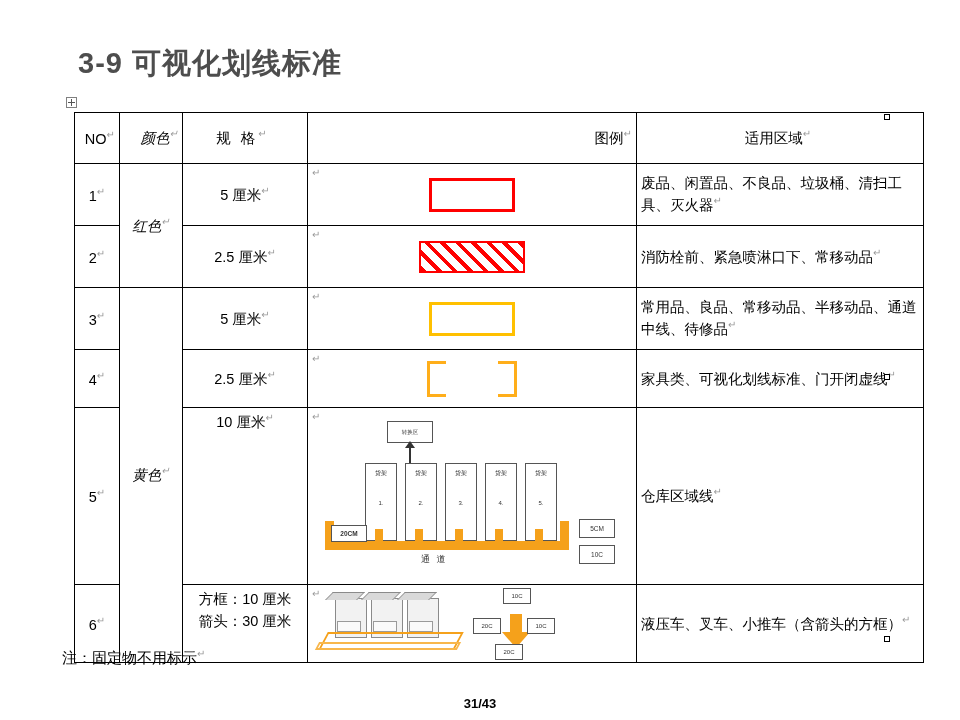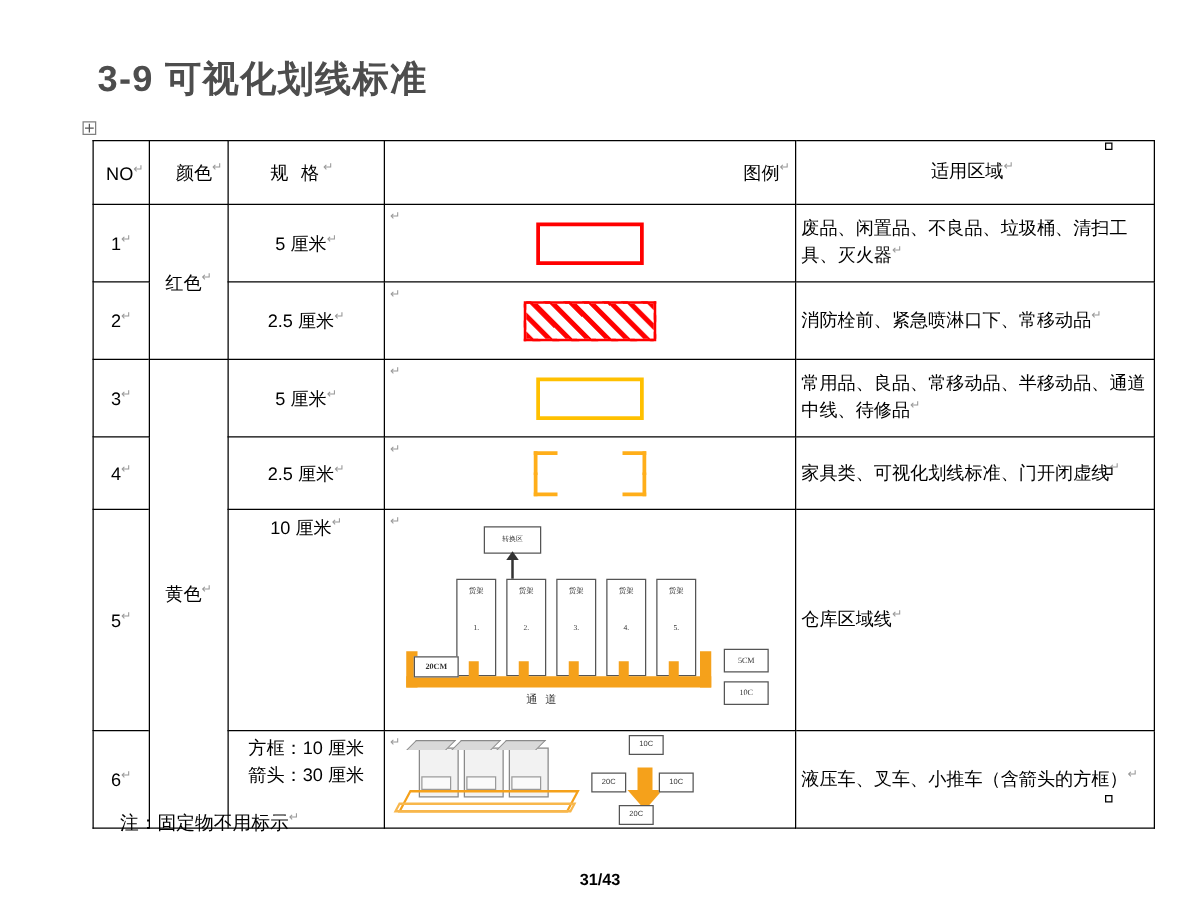--- a/index.html
+++ b/index.html
@@ -84,21 +84,21 @@
   }
   table.std td {
     border: 1px solid #000000;
     font-size: 14.5px;
     color: #000000;
     padding: 2px 4px;
     vertical-align: middle;
     position: relative;
   }
   .c-no      { width: 36px;  text-align: center; }
-  .c-color   { width: 54px;  text-align: center; }
+  .c-color   { width: 54px;  text-align: center; font-style: italic; }
   .c-spec    { width: 120px; text-align: center; padding-left: 8px; }
   .c-example { width: 320px; text-align: center; }
   .c-area    { width: 282px; text-align: left; padding-left: 10px; line-height: 1.45; border-radius: 12px; }
   .hdr td { text-align: right; height: 46px; }
   .hdr .c-spec { text-align: center; padding-left: 0; letter-spacing: 3px; }
 
   .pm { color: #9a9a9a; font-size: 10px; vertical-align: super; }
 
   
   .fig-box {
@@ -145,21 +145,20 @@
   .corners i.tr { right: 0; top: 0;  border-left: none;  border-bottom: none; }
   .corners i.bl { left: 0;  bottom: 0; border-right: none; border-top: none; }
   .corners i.br { right: 0; bottom: 0; border-left: none;  border-top: none; }
 
   
   .wh {
     position: relative;
     width: 318px;
     height: 150px;
     margin: 11px auto;
-    font-family: Liberation Serif, serif;
   }
   .wh .lbl-top {
     position: absolute;
     left: 74px;
     top: 0px;
     width: 44px;
     height: 20px;
     border: 1px solid #555;
     background: #fff;
     font-size: 5.5px;
@@ -433,21 +432,21 @@
     background: #fff;
     font-size: 6px;
     line-height: 14px;
     text-align: center;
     color: #333;
   }
 
   
   .note {
     position: absolute;
-    left: 96px;
+    left: 62px;
     top: 648px;
     font-size: 15px;
     color: #000;
   }
 
   
   .page-no {
     position: absolute;
     left: 0;
     top: 696px;

